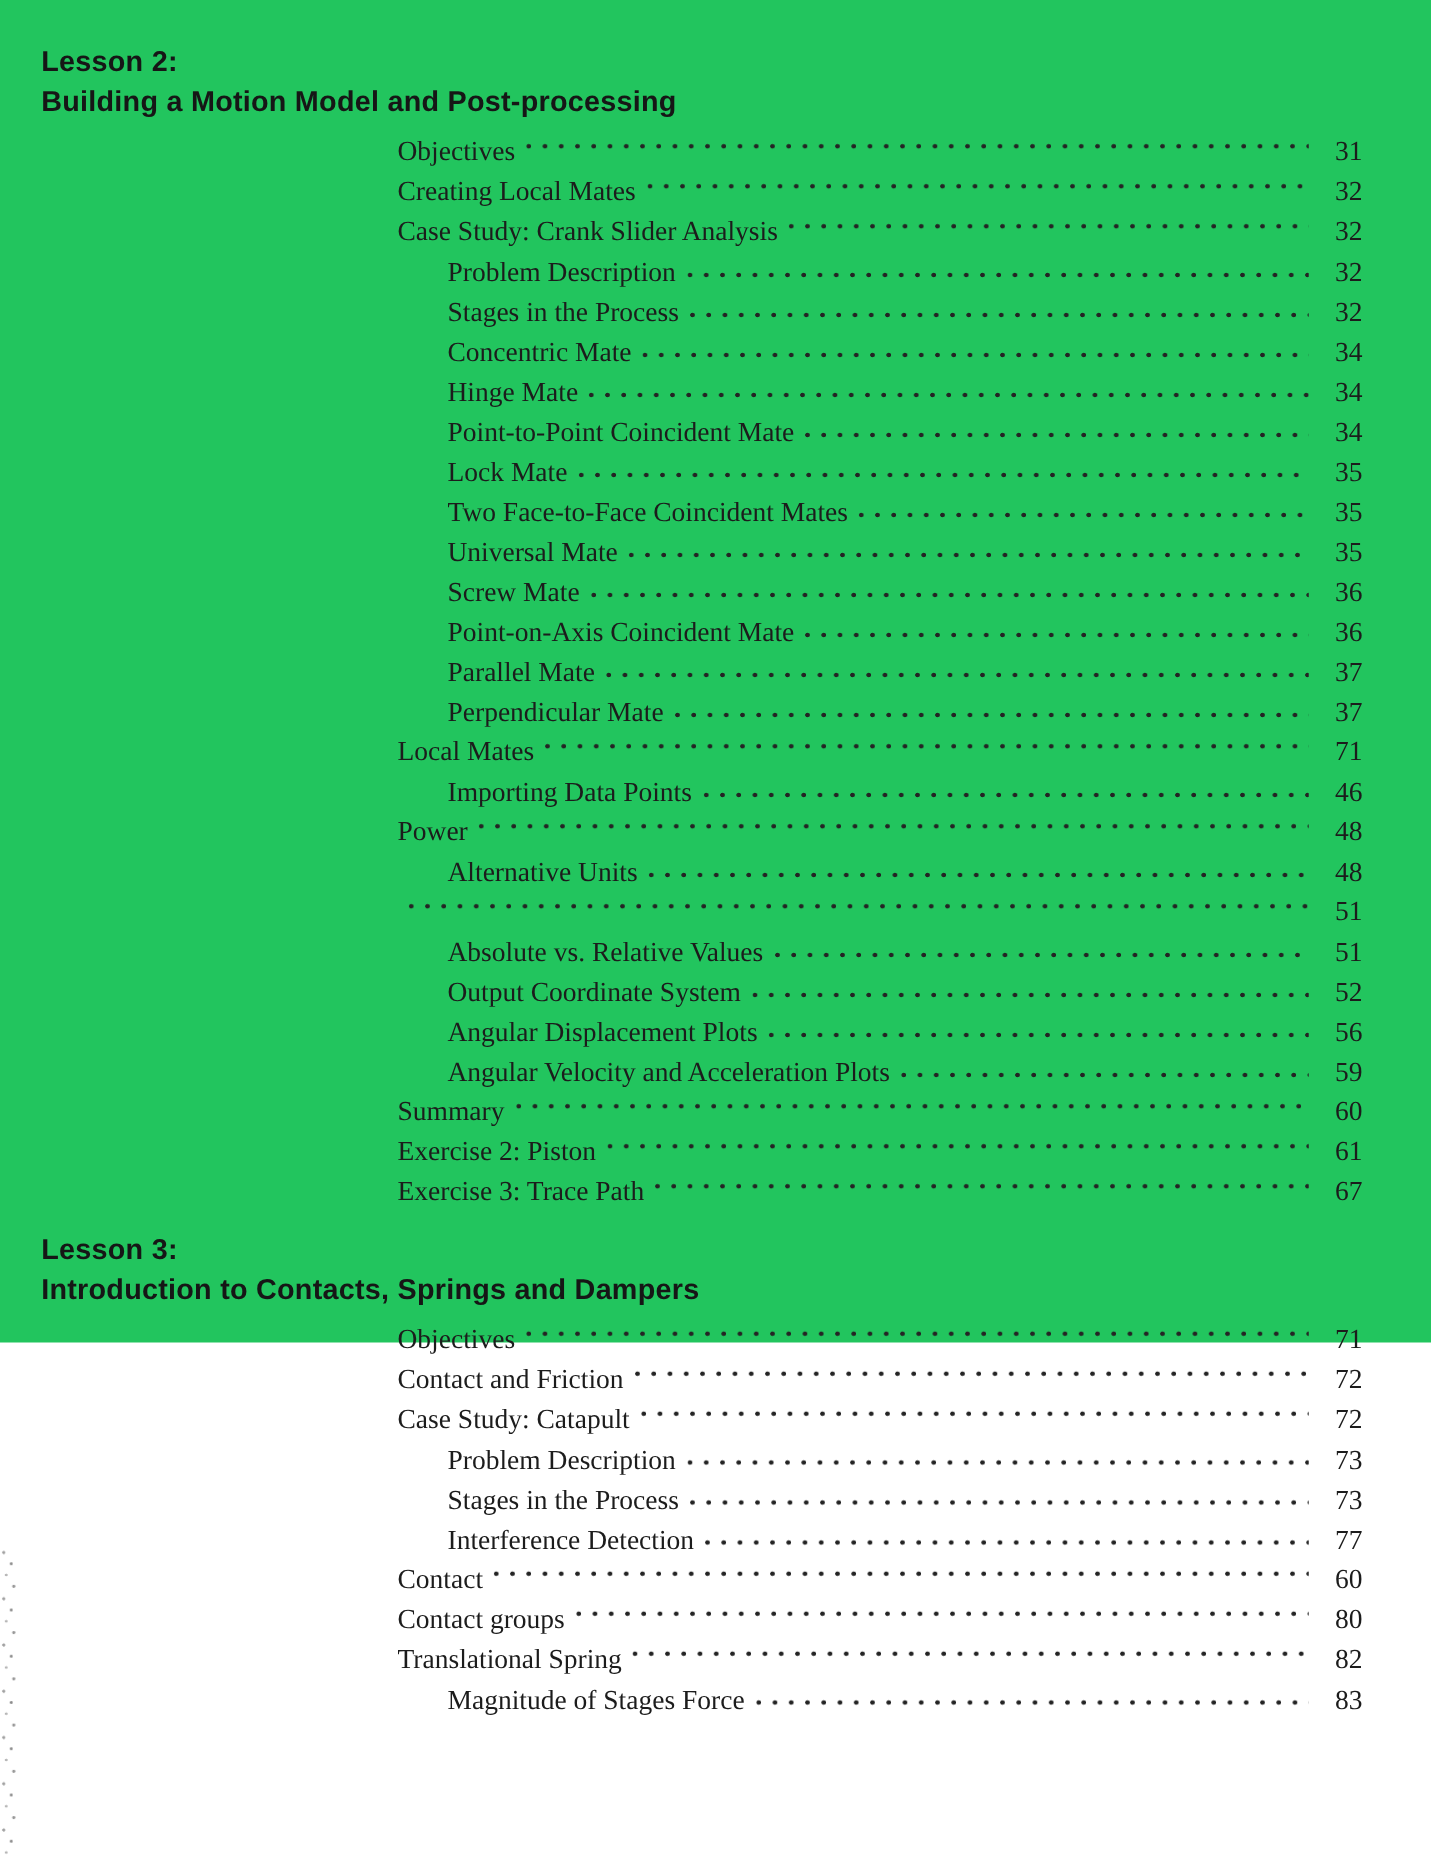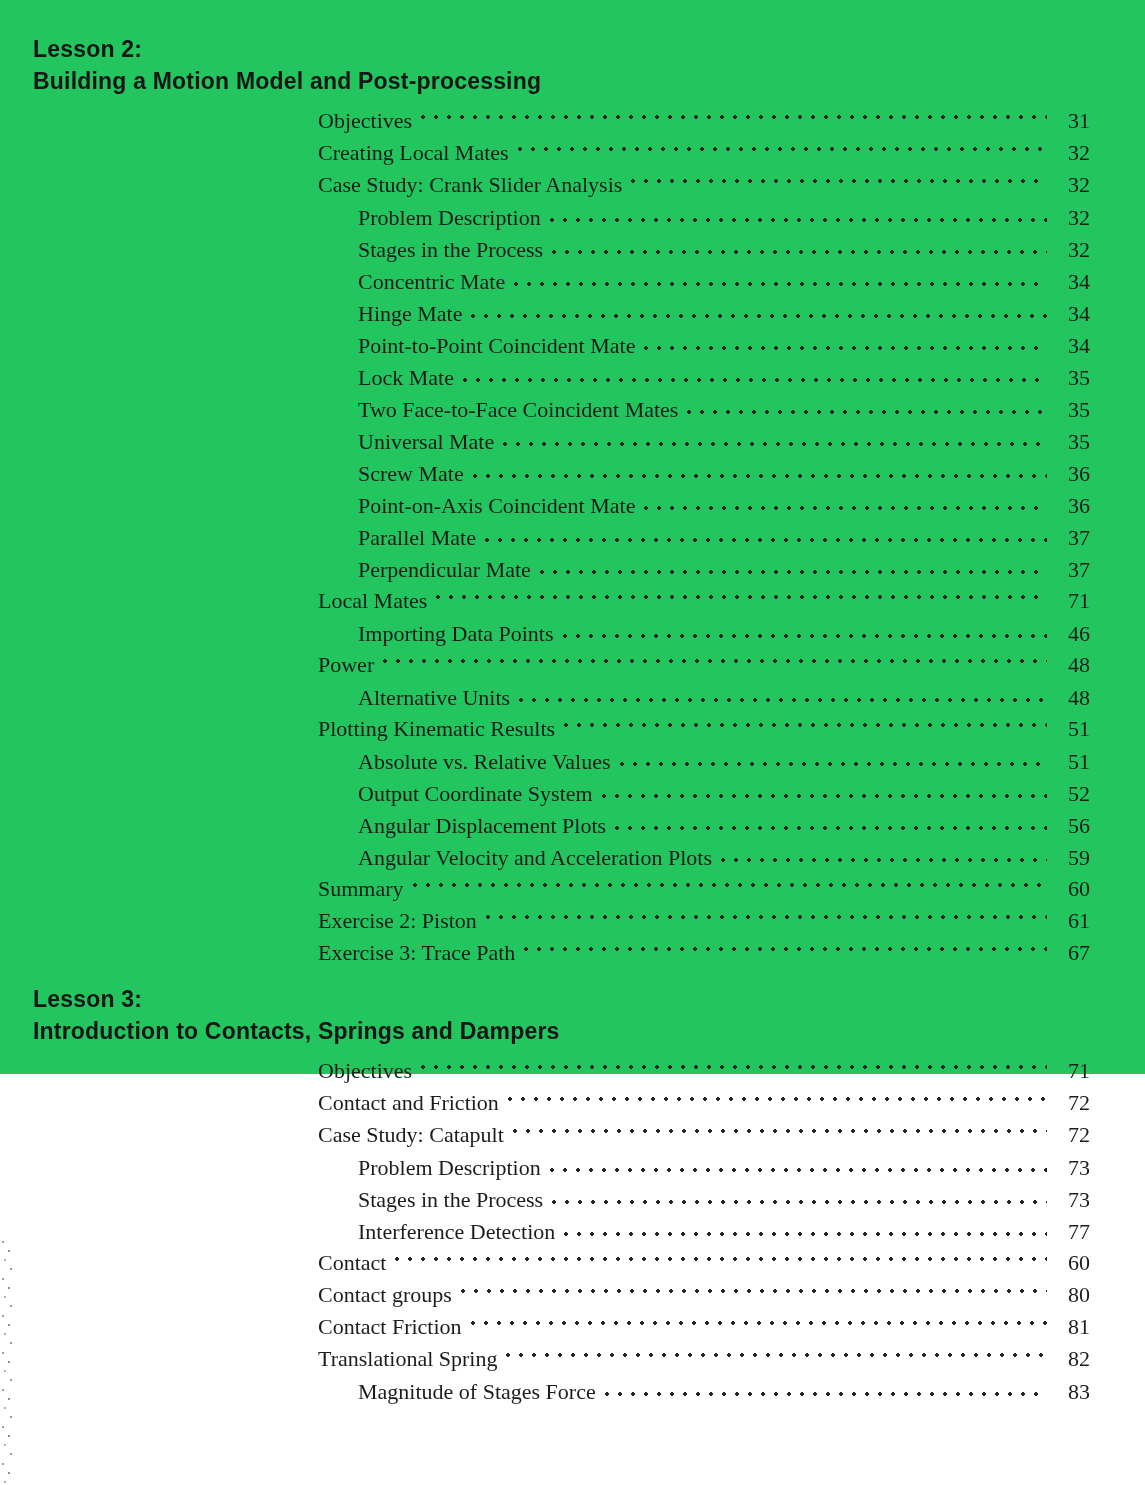--- a/index.html
+++ b/index.html
@@ -176,21 +176,20 @@
           <span class="label">Power</span>
           <span class="leader"></span>
           <span class="pagenum">48</span>
         </div>
         <div class="toc-entry level-2">
           <span class="label">Alternative Units</span>
           <span class="leader"></span>
           <span class="pagenum">48</span>
         </div>
         <div class="toc-entry level-1">
-          <span class="label">Plotting Kinematic Results</span>
           <span class="leader"></span>
           <span class="pagenum">51</span>
         </div>
         <div class="toc-entry level-2">
           <span class="label">Absolute vs. Relative Values</span>
           <span class="leader"></span>
           <span class="pagenum">51</span>
         </div>
         <div class="toc-entry level-2">
           <span class="label">Output Coordinate System</span>
@@ -260,25 +259,20 @@
         </div>
         <div class="toc-entry level-1">
           <span class="label">Contact</span>
           <span class="leader"></span>
           <span class="pagenum">60</span>
         </div>
         <div class="toc-entry level-1">
           <span class="label">Contact groups</span>
           <span class="leader"></span>
           <span class="pagenum">80</span>
-        </div>
-        <div class="toc-entry level-1">
-          <span class="label">Contact Friction</span>
-          <span class="leader"></span>
-          <span class="pagenum">81</span>
         </div>
         <div class="toc-entry level-1">
           <span class="label">Translational Spring</span>
           <span class="leader"></span>
           <span class="pagenum">82</span>
         </div>
         <div class="toc-entry level-2">
           <span class="label">Magnitude of Stages Force</span>
           <span class="leader"></span>
           <span class="pagenum">83</span>

